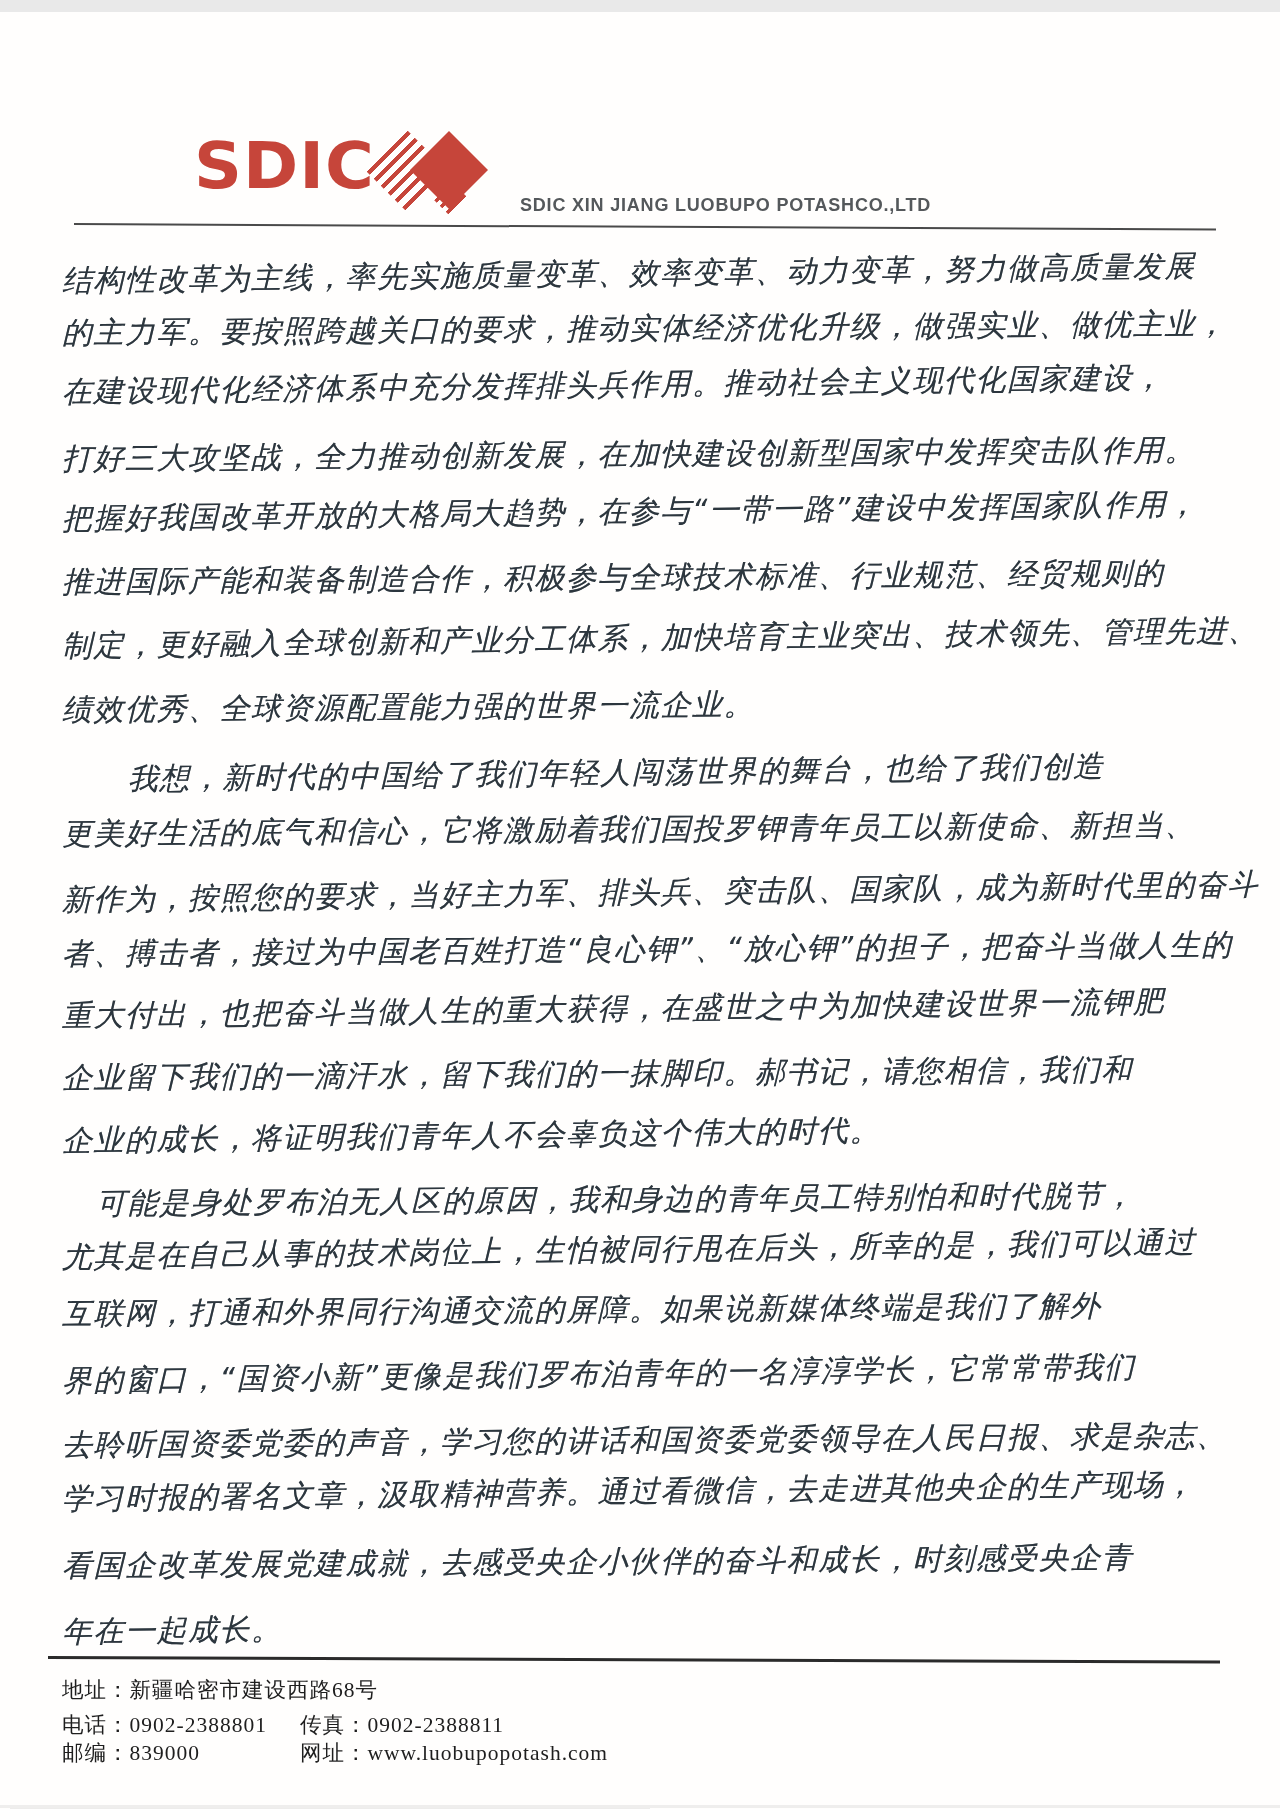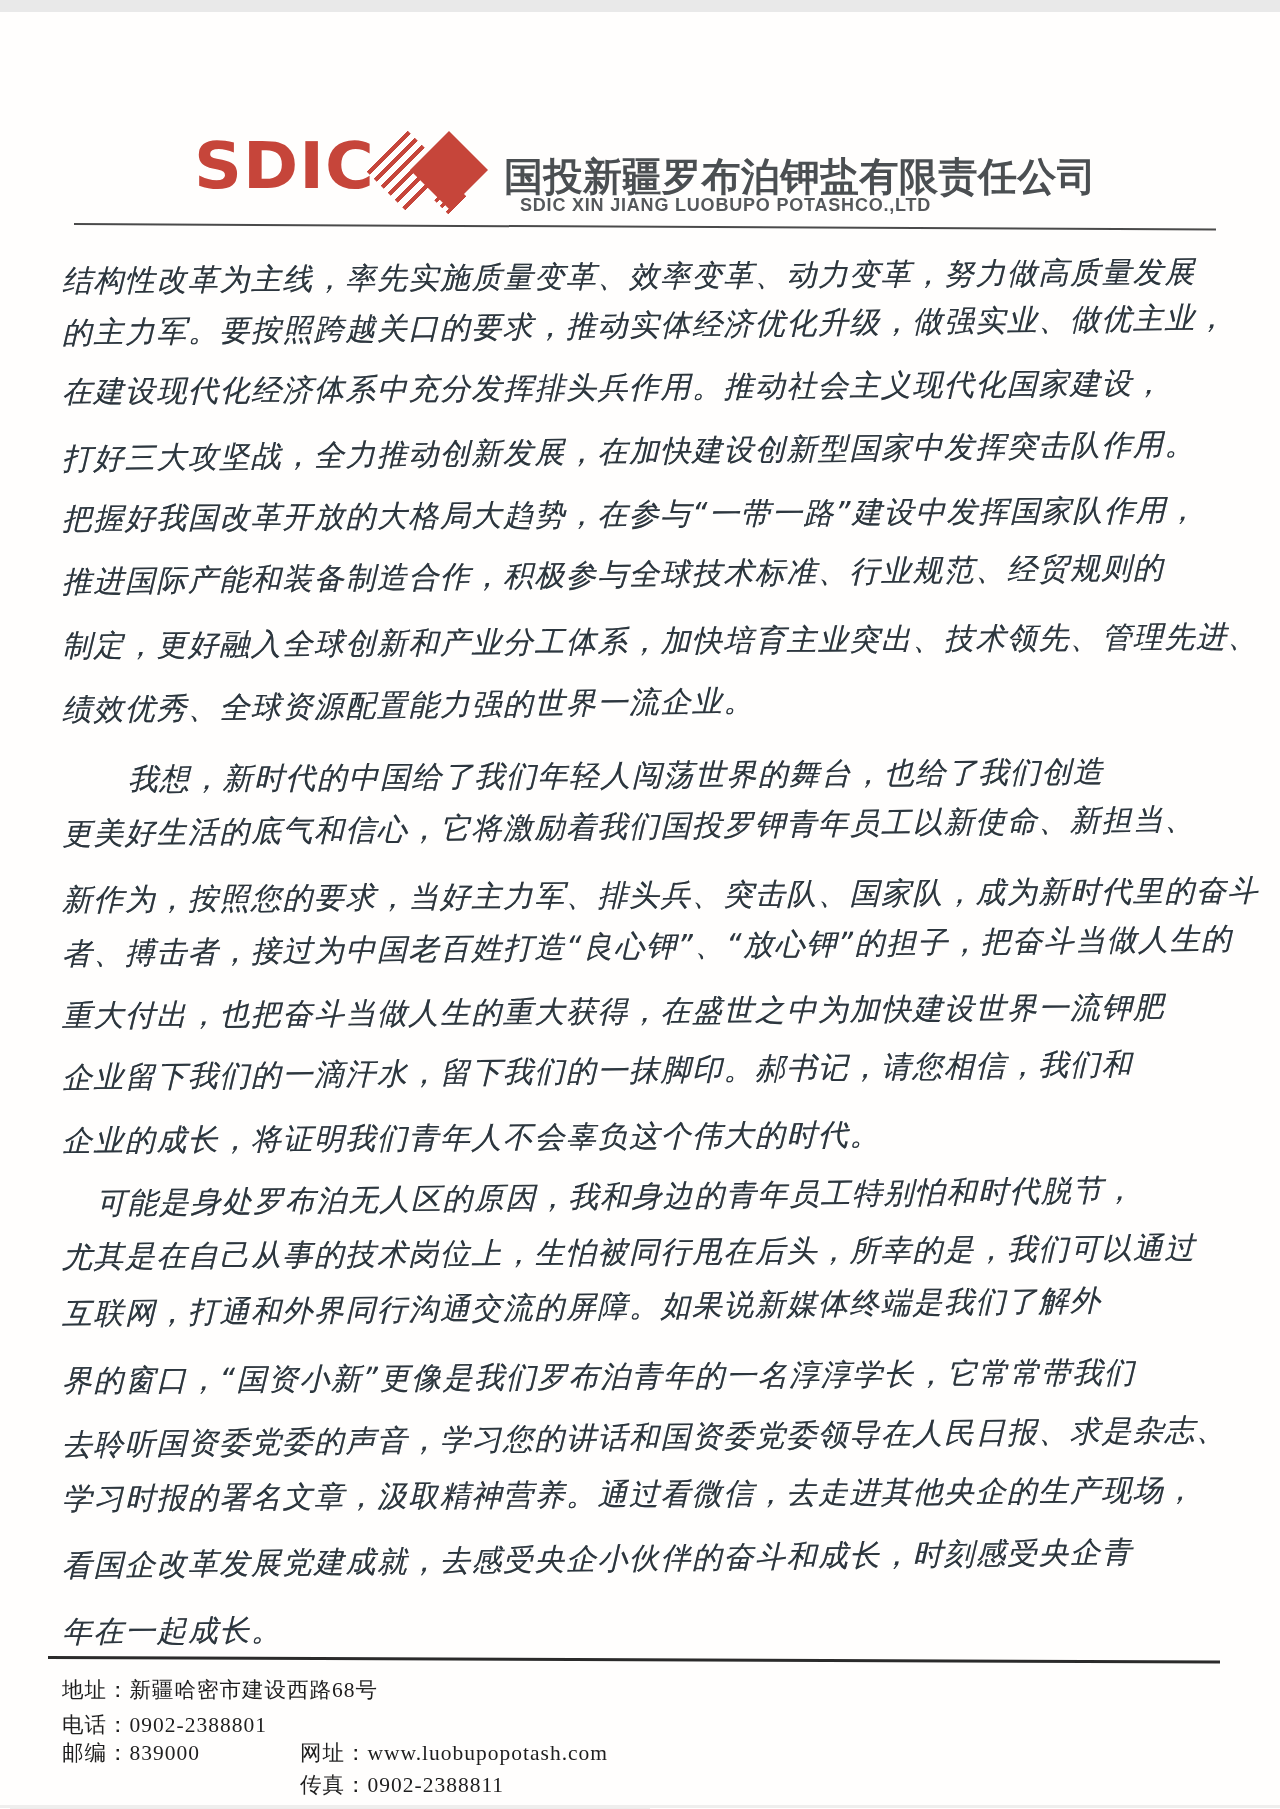--- a/index.html
+++ b/index.html
@@ -65,21 +65,21 @@
     position:absolute;left:48px;top:1644px;width:1172px;height:2.5px;
     background:#2b2b2b;transform:rotate(0.22deg);transform-origin:left center;
   }
   .foot-row{
     position:absolute;
     font-family:Liberation Serif, serif;
     font-size:21.5px;color:#1e1e1e;letter-spacing:1px;white-space:nowrap;
   }
   .f-addr{left:62px;top:1663px;}
   .f-phone{left:62px;top:1698px;text-align:center;}
-  .f-fax{left:300px;top:1758px;}
+  .f-fax{left:300px;top:1698px;}
   .f-zip{left:62px;top:1726px;}
   .f-web{left:300px;top:1726px;}
   
   .scan-band{position:absolute;left:0;top:1793px;width:1280px;height:3px;background:rgba(125,125,125,0.12);}
   .scan-smudge{
     position:absolute;left:765px;top:1800px;width:380px;height:6px;
     background:linear-gradient(90deg,rgba(110,112,115,0.22),rgba(70,75,80,0.55) 55%,rgba(90,92,95,0.35));
     border-radius:2px;
   }
   .scan-specks{position:absolute;left:10px;top:1796px;width:640px;height:2px;background:rgba(130,130,130,0.14);}
@@ -90,21 +90,20 @@
 <div class="page">
 
   <div class="logo-sdic">SDIC</div>
 
   <div class="diamonds">
     <div class="dm dm-striped"></div>
     <div class="dm dm-solid"></div>
     <div class="dm dm-small"></div>
   </div>
 
-  <div class="title-cn">国投新疆罗布泊钾盐有限责任公司</div>
   <div class="title-en">SDIC XIN JIANG LUOBUPO POTASHCO.,LTD</div>
   <div class="header-rule"></div>
 
   <div class="hand" style="top:246px">结构性改革为主线，率先实施质量变革、效率变革、动力变革，努力做高质量发展</div>
   <div class="hand" style="top:298px">的主力军。要按照跨越关口的要求，推动实体经济优化升级，做强实业、做优主业，</div>
   <div class="hand" style="top:357px">在建设现代化经济体系中充分发挥排头兵作用。推动社会主义现代化国家建设，</div>
   <div class="hand" style="top:424px">打好三大攻坚战，全力推动创新发展，在加快建设创新型国家中发挥突击队作用。</div>
   <div class="hand" style="top:484px">把握好我国改革开放的大格局大趋势，在参与“一带一路”建设中发挥国家队作用，</div>
   <div class="hand" style="top:547px">推进国际产能和装备制造合作，积极参与全球技术标准、行业规范、经贸规则的</div>
   <div class="hand" style="top:611px">制定，更好融入全球创新和产业分工体系，加快培育主业突出、技术领先、管理先进、</div>

